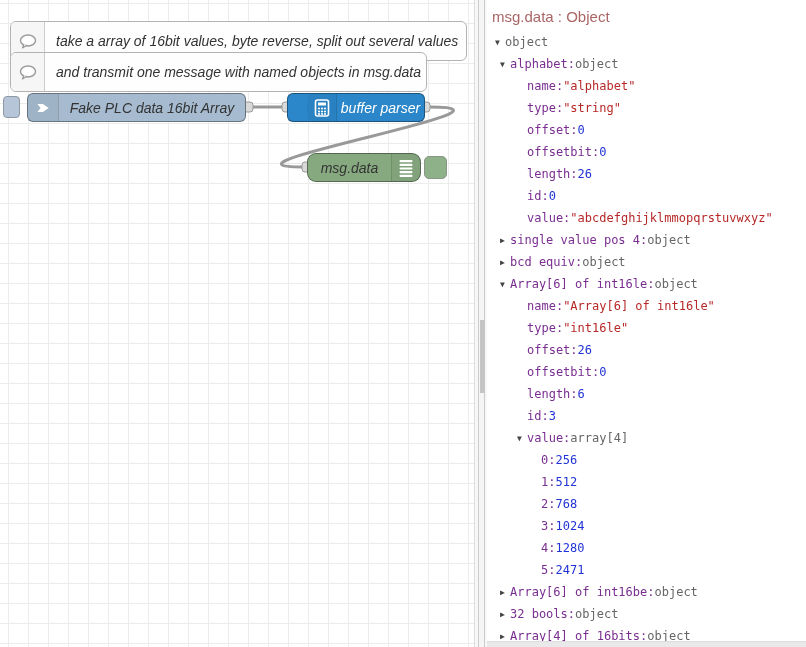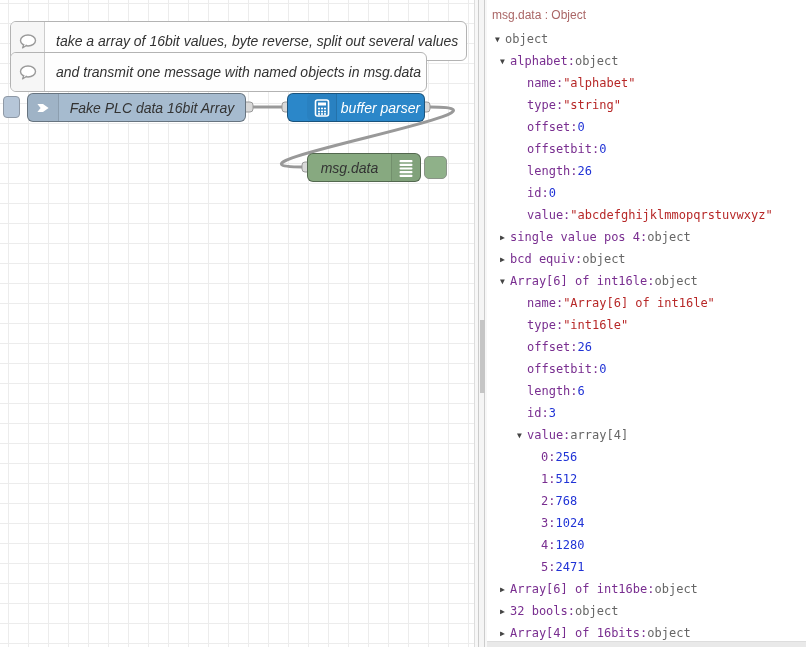--- a/index.html
+++ b/index.html
@@ -50,21 +50,21 @@
 
   
   .splitter{position:relative;width:13px;height:647px;background:#f7f7f7;
     border-left:1px solid #ddd;flex:0 0 auto;box-sizing:border-box;}
   .sb-track{position:absolute;left:3px;top:0;width:7px;height:647px;
     border-left:1px solid #ccc;border-right:1px solid #ccc;box-sizing:border-box;background:#f5f5f5;}
   .sb-thumb{position:absolute;left:1px;top:320px;width:5px;height:73px;background:#c5c5c5;}
 
   
   .debug-panel{position:relative;flex:1;height:647px;background:#fff;overflow:hidden;}
-  .dbg-header{padding:8px 0 2px 5px;font-size:12px;color:#aa6666;font-family:"Liberation Sans",sans-serif;}
+  .dbg-header{padding:8px 0 2px 5px;font-size:15px;color:#aa6666;font-family:"Liberation Sans",sans-serif;}
   .dbg-tree{font-family:"DejaVu Sans Mono",monospace;font-size:12px;padding-top:4px;}
   .trow{height:22px;display:flex;align-items:center;white-space:nowrap;}
   .lvl0{padding-left:8px;}
   .lvl1{padding-left:13px;}
   .lvl2{padding-left:30px;}
   .lvl3{padding-left:44px;}
   .exp{display:inline-block;width:10px;font-size:8px;color:#444;flex:0 0 10px;}
   .tkey{color:#792e90;}
   .tval.string{color:#b72828;}
   .tval.number{color:#2033d6;}
@@ -137,21 +137,21 @@
               <circle cx="8" cy="15" r="1.1"></circle>
               <circle cx="11" cy="15" r="1.1"></circle>
           </g>
         </svg>
       </div>
       <div class="nlbl">buffer parser</div>
     </div>
 
     <div class="debug-btn"></div>
 
-    <div class="node debug-node" style="left:307px;top:153px;width:114px;">
+    <div class="node debug-node" style="left:307px;top:153px;width:114px;border-radius:9px;">
       <div class="nlbl">msg.data</div>
       <div class="icon-box list-icon">
         <svg width="14" height="18" viewBox="0 0 14 18">
           <g fill="#fff">
             <rect x="0.5" y="1" width="13" height="2.2" rx="1"></rect>
             <rect x="0.5" y="4.7" width="13" height="2.2" rx="1"></rect>
             <rect x="0.5" y="8.4" width="13" height="2.2" rx="1"></rect>
             <rect x="0.5" y="12.1" width="13" height="2.2" rx="1"></rect>
             <rect x="0.5" y="15.8" width="13" height="2.2" rx="1"></rect>
           </g>

